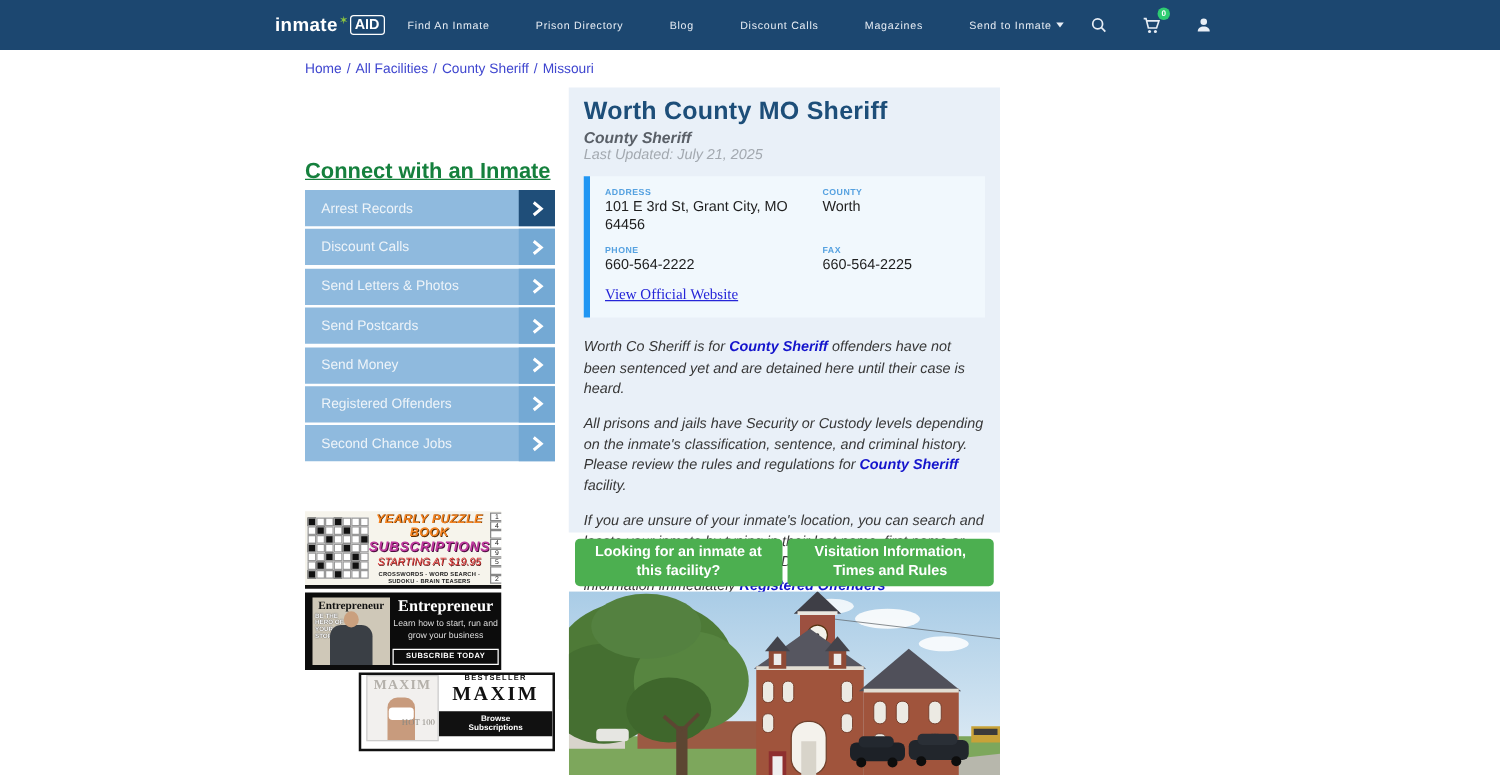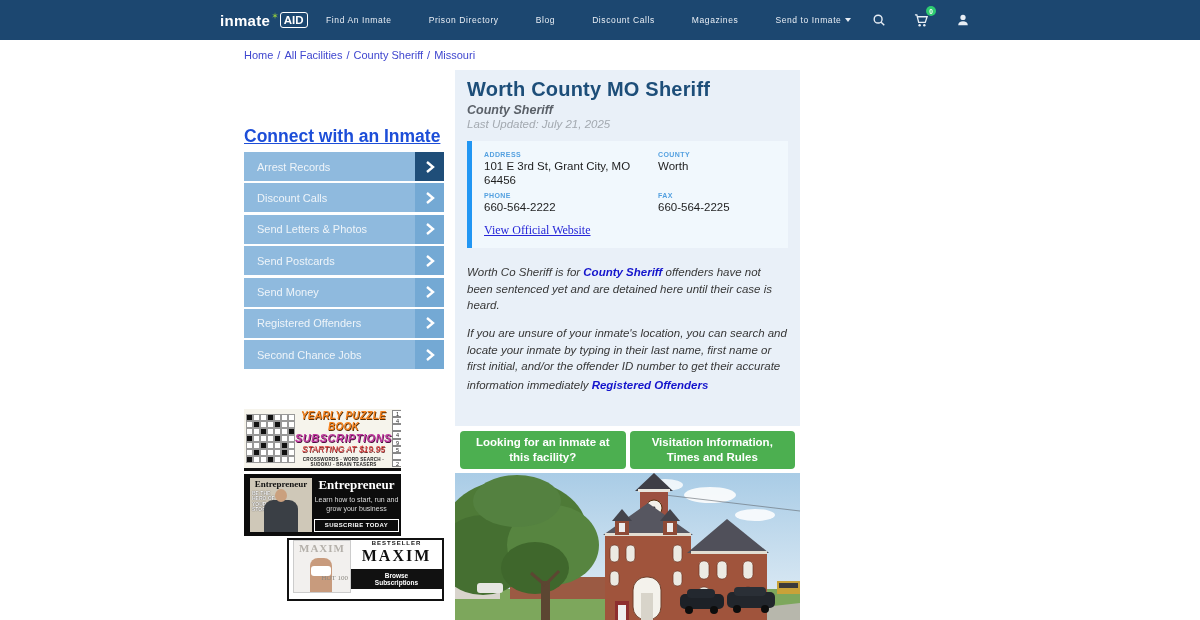--- a/index.html
+++ b/index.html
@@ -27,21 +27,21 @@
                 font-size:6.5px; font-weight:bold; width:10px; height:10px; border-radius:50%;
                 display:flex; align-items:center; justify-content:center; }
 
   
   .breadcrumb { position:absolute; left:244px; top:49px; font-size:11px; color:#3f46cf; }
   .breadcrumb a { color:#3f46cf; text-decoration:none; }
   .crumb-sep { margin:0 4px; color:#3f46cf; }
 
   
   .side-heading { position:absolute; left:244px; top:126px; width:200px; font-size:17.5px;
-                  font-weight:bold; color:#1d4ed8; text-decoration:underline; }
+                  font-weight:bold; color:#15803d; text-decoration:underline; }
   .side-list { position:absolute; left:244px; top:152px; width:200px; }
   .side-btn { height:29px; margin-bottom:2.4px; background:#8fbade; display:flex;
               align-items:center; cursor:pointer; }
   .side-btn .lbl { flex:1; color:#eef4f9; font-size:11px; padding-left:13px; }
   .side-btn .chev { width:29px; height:29px; background:#74a9d4; display:flex;
                     align-items:center; justify-content:center; }
   .side-btn.first .chev { background:#1f4e79; }
 
   
   .ads { position:absolute; left:244px; top:409px; width:195px; }
@@ -102,21 +102,21 @@
 
   
   .panel { position:absolute; left:455px; top:70px; width:345px; height:356px; background:#e9f0f8;
            padding:8px 12px; }
   .f-title { font-size:20px; font-weight:bold; color:#1d4e79; letter-spacing:.2px; }
   .f-type { font-size:12.5px; font-weight:bold; font-style:italic; color:#5a6068; margin-top:2px; }
   .f-updated { font-size:11.5px; font-style:italic; color:#a3a9b0; margin-top:1px; }
 
   .info-card { margin-top:11px; background:#f1f8fd; border-left:5px solid #2196f3;
                padding:10px 10px 10px 12px; }
-  .info-grid { display:grid; grid-template-columns:174px 1fr; row-gap:4px; }
+  .info-grid { display:grid; grid-template-columns:174px 1fr; row-gap:9px; }
   .info-label { font-size:7px; font-weight:bold; letter-spacing:.4px; color:#55a1e0; }
   .info-value { font-size:11.5px; color:#1e1e1e; margin-top:1px; line-height:1.25; width:165px; }
   .site-link { display:inline-block; margin-top:9px; font-size:12px; color:#2626d8;
                text-decoration:underline;font-family:Liberation Serif, serif; }
 
   .paras { margin-top:16px; }
   .para { font-size:11.5px; font-style:italic; color:#373737; line-height:1.45; margin-bottom:11px; }
   .link-bold { color:#1414cc; font-weight:bold; text-decoration:none; cursor:pointer; }
   .link-block { display:inline-block; margin-top:2px; }
 
@@ -359,20 +359,21 @@
         <div>
           <div class="info-label">FAX</div>
           <div class="info-value">660-564-2225</div>
         </div>
       </div>
       <a class="site-link" href="#">View Official Website</a>
     </div>
 
     <div class="paras">
         <p class="para">Worth Co Sheriff is for <a href="#" class="link-bold">County Sheriff</a> offenders have not been sentenced yet and are detained here until their case is heard.</p>
+        <p class="para">All prisons and jails have Security or Custody levels depending on the inmate's classification, sentence, and criminal history. Please review the rules and regulations for <a href="#" class="link-bold">County Sheriff</a> facility.</p>
         <p class="para">If you are unsure of your inmate's location, you can search and locate your inmate by typing in their last name, first name or first initial, and/or the offender ID number to get their accurate information immediately <a href="#" class="link-bold link-block">Registered Offenders</a></p>
       </div>
   </section>
 
   <div class="actions">
     <button class="green-btn">Looking for an inmate at this facility?</button>
     <button class="green-btn">Visitation Information, Times and Rules</button>
   </div>
 
   <div class="photo">

